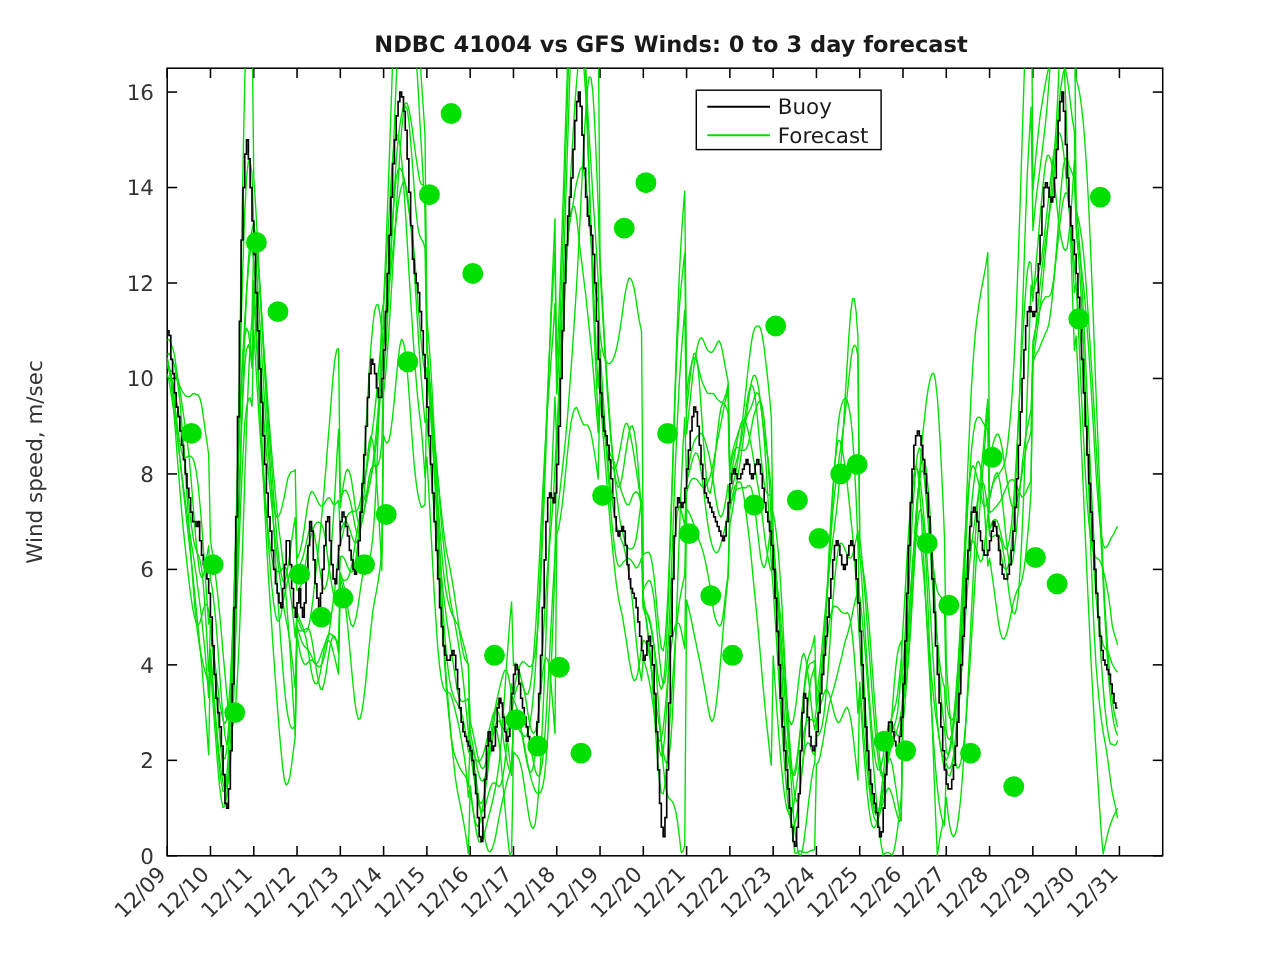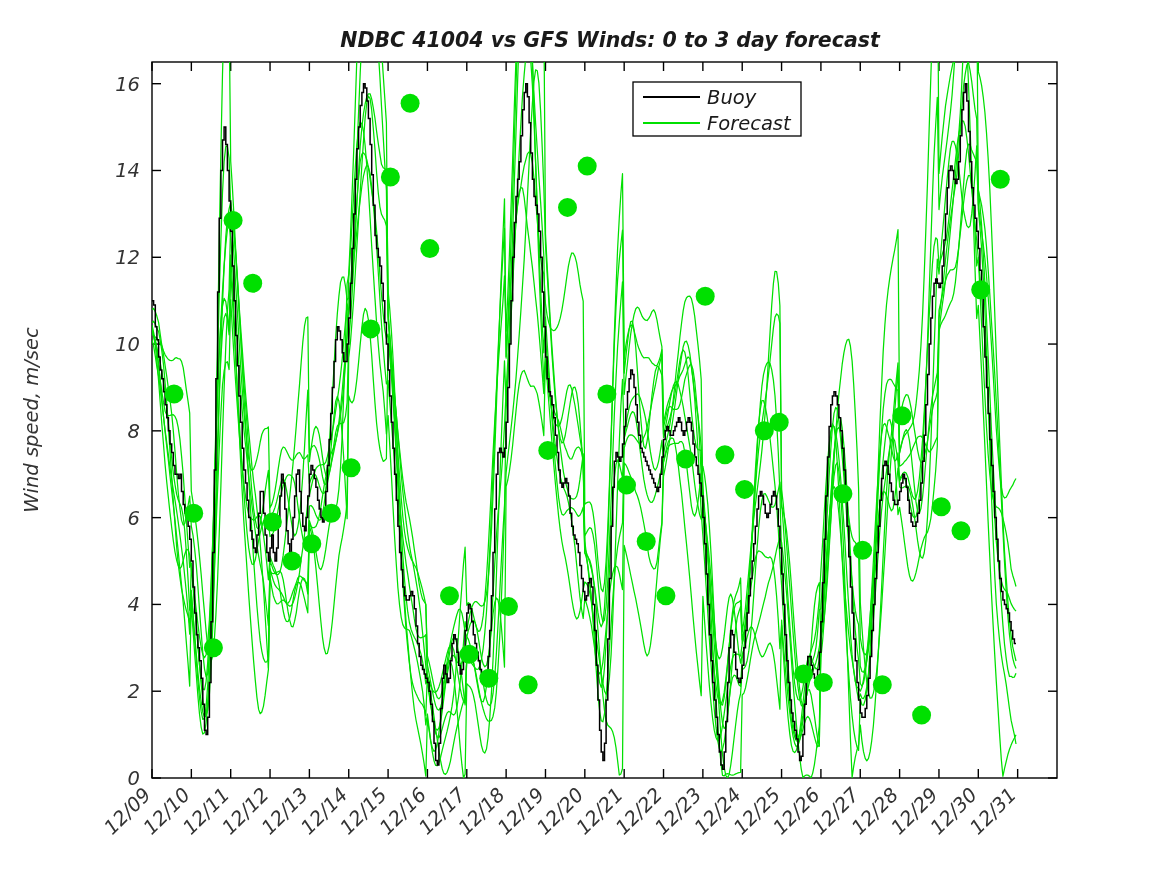--- a/index.html
+++ b/index.html
@@ -1,18 +1,18 @@
 <!DOCTYPE html>
 <html><head>
 <meta charset="utf-8">
 <style>
   html,body{margin:0;padding:0;background:#ffffff;}
   body{width:1167px;height:875px;overflow:hidden;
        font-family:"DejaVu Sans","Liberation Sans",sans-serif;}
-  #figure{position:relative;width:1167px;height:875px;background:#ffffff;font-style:italic;}
+  #figure{position:relative;width:1167px;height:875px;background:#ffffff;}
   #chart-svg{position:absolute;left:0;top:0;width:1167px;height:875px;display:block;}
   .ttl{font-size:20.5px;font-weight:bold;fill:#1a1a1a;}
   .axlabel{font-size:19.5px;fill:#333333;}
   .tklabel{font-size:19.5px;fill:#333333;}
   .lglabel{font-size:19.5px;fill:#1a1a1a;}
 </style>
 </head>
 <body>
 
 <div id="figure">

